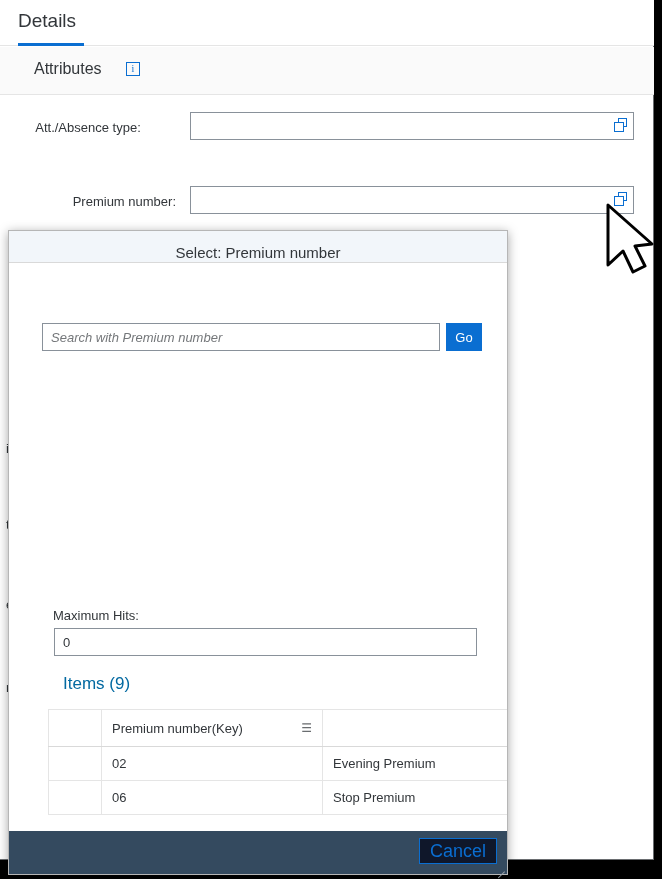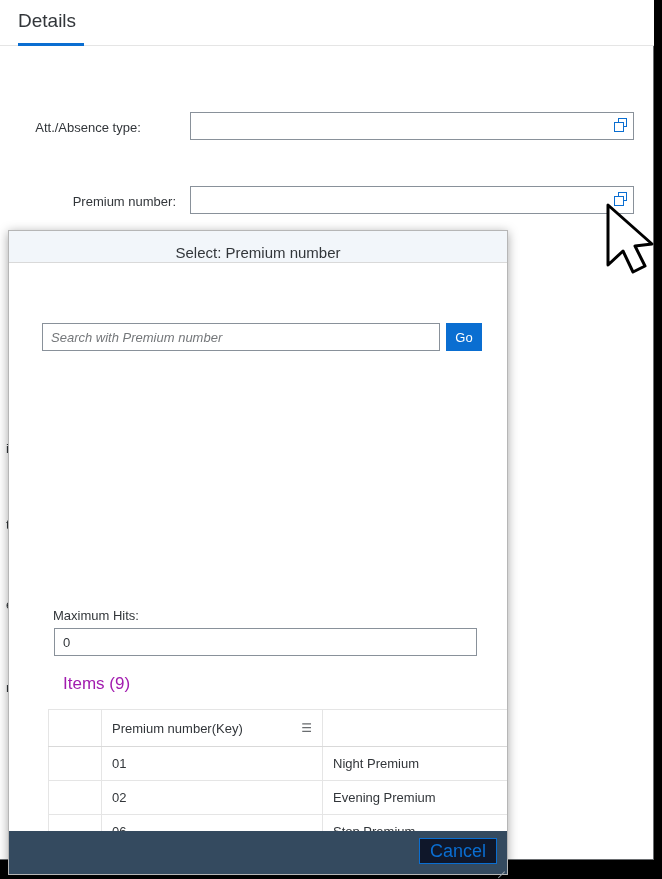--- a/index.html
+++ b/index.html
@@ -264,21 +264,21 @@
     font-size: 13px;
     color: #32363a;
     outline: none;
   }
 
   #items-title {
     position: absolute;
     left: 54px;
     top: 399px;
     font-size: 17px;
-    color: #a21caf;
+    color: #0369a1;
   }
 
   
   #items-table {
     position: absolute;
     left: 39px;
     top: 434px;
     width: 437px;
     border-collapse: collapse;
     font-size: 13px;
@@ -367,20 +367,24 @@
 </head>
 <body>
 
 <div id="bg-page">
 
   <div id="details-header">
     <div id="details-title">Details</div>
     <div id="details-title-underline"></div>
   </div>
 
+  <div id="attributes-bar">
+    <div id="attributes-label">Attributes</div>
+    <div class="info-icon">i</div>
+  </div>
 
   <div class="form-row" id="row-att">
     <div class="form-label">Att./Absence type:</div>
     <div class="form-input-wrap">
       <input class="form-input" type="text" value="" style="">
       <span class="vh-icon">
         <span class="back-sq"></span>
           <span class="front-sq"></span>
       </span>
     </div>
@@ -429,25 +433,20 @@
           <th class="col-key">
             <span>Premium number(Key)</span>
             <span class="sort-icon">☰</span>
           </th>
           <th class="col-desc"></th>
         </tr>
       </thead>
       <tbody>
         <tr>
           <td class="col-sel"></td>
-          <td class="col-key">01</td>
-          <td class="col-desc">Night Premium</td>
-        </tr>
-        <tr>
-          <td class="col-sel"></td>
           <td class="col-key">02</td>
           <td class="col-desc">Evening Premium</td>
         </tr>
         <tr>
           <td class="col-sel"></td>
           <td class="col-key">06</td>
           <td class="col-desc">Stop Premium</td>
         </tr>
 
       </tbody>

